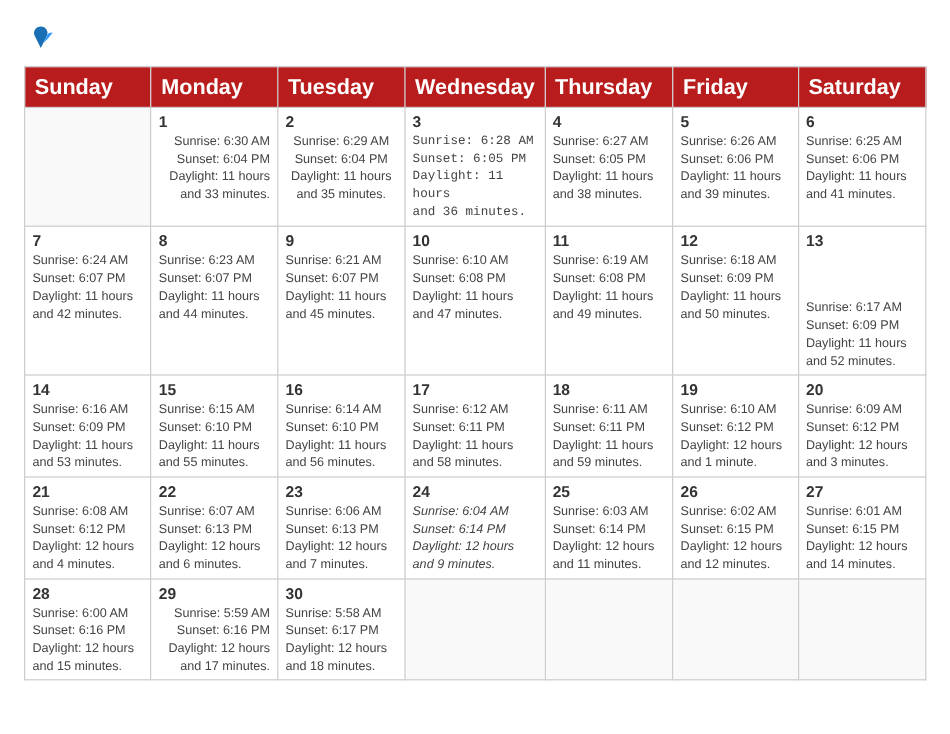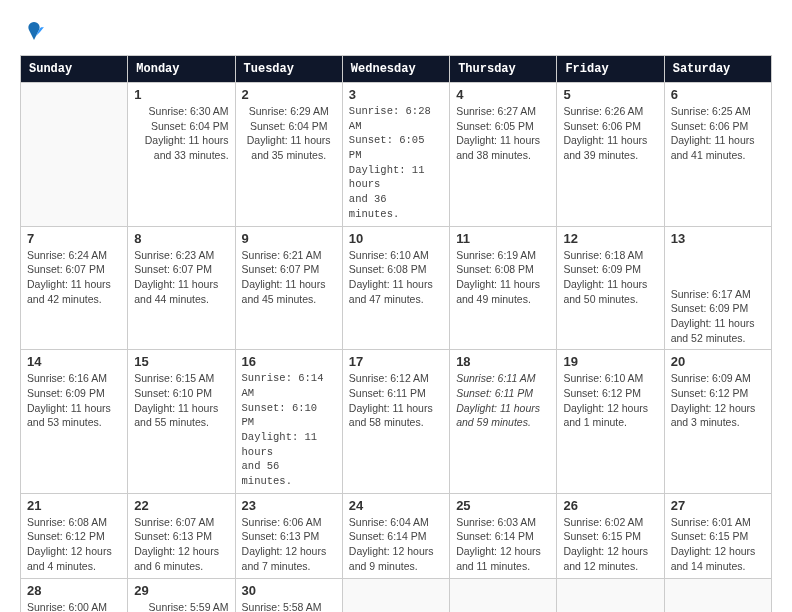--- a/index.html
+++ b/index.html
@@ -47,28 +47,27 @@
       font-size: 14px;
       font-weight: bold;
       color: #333;
     }
     .calendar {
       width: 100%;
       border-collapse: collapse;
       margin-top: 6px;
     }
     .calendar th {
-      background-color: #0f172a;
+      background-color: #b91c1c;
       color: #fff;
-      font-size: 12px;
+      font-size: 18px;
       font-weight: bold;
       text-align: left;
       padding: 6px 8px;
       border: 1px solid #ccc;
-      font-family: Liberation Mono, monospace;
     }
     .calendar td {
       vertical-align: top;
       border: 1px solid #ccc;
       padding: 4px 6px;
       font-size: 11px;
       color: #333;
       width: calc(100% / 7);
       min-height: 80px;
     }
@@ -226,35 +225,35 @@
         </td>
         <td>
           <span class="day-number">15</span>
           <div class="day-info" style="white-space: pre-line;">Sunrise: 6:15 AM
 Sunset: 6:10 PM
 Daylight: 11 hours
 and 55 minutes.</div>
         </td>
         <td>
           <span class="day-number">16</span>
-          <div class="day-info" style="white-space: pre-line; font-family: Liberation Mono, monospace;">Sunrise: 6:14 AM
+          <div class="day-info" style="white-space: pre-line;">Sunrise: 6:14 AM
 Sunset: 6:10 PM
 Daylight: 11 hours
 and 56 minutes.</div>
         </td>
         <td>
           <span class="day-number">17</span>
           <div class="day-info" style="white-space: pre-line;">Sunrise: 6:12 AM
 Sunset: 6:11 PM
 Daylight: 11 hours
 and 58 minutes.</div>
         </td>
         <td>
           <span class="day-number">18</span>
-          <div class="day-info" style="white-space: pre-line; font-style: italic;">Sunrise: 6:11 AM
+          <div class="day-info" style="white-space: pre-line;">Sunrise: 6:11 AM
 Sunset: 6:11 PM
 Daylight: 11 hours
 and 59 minutes.</div>
         </td>
         <td>
           <span class="day-number">19</span>
           <div class="day-info" style="white-space: pre-line;">Sunrise: 6:10 AM
 Sunset: 6:12 PM
 Daylight: 12 hours
 and 1 minute.</div>
@@ -284,21 +283,21 @@
         </td>
         <td>
           <span class="day-number">23</span>
           <div class="day-info" style="white-space: pre-line;">Sunrise: 6:06 AM
 Sunset: 6:13 PM
 Daylight: 12 hours
 and 7 minutes.</div>
         </td>
         <td>
           <span class="day-number">24</span>
-          <div class="day-info" style="white-space: pre-line;">Sunrise: 6:04 AM
+          <div class="day-info" style="white-space: pre-line; font-style: italic;">Sunrise: 6:04 AM
 Sunset: 6:14 PM
 Daylight: 12 hours
 and 9 minutes.</div>
         </td>
         <td>
           <span class="day-number">25</span>
           <div class="day-info" style="white-space: pre-line;">Sunrise: 6:03 AM
 Sunset: 6:14 PM
 Daylight: 12 hours
 and 11 minutes.</div>

